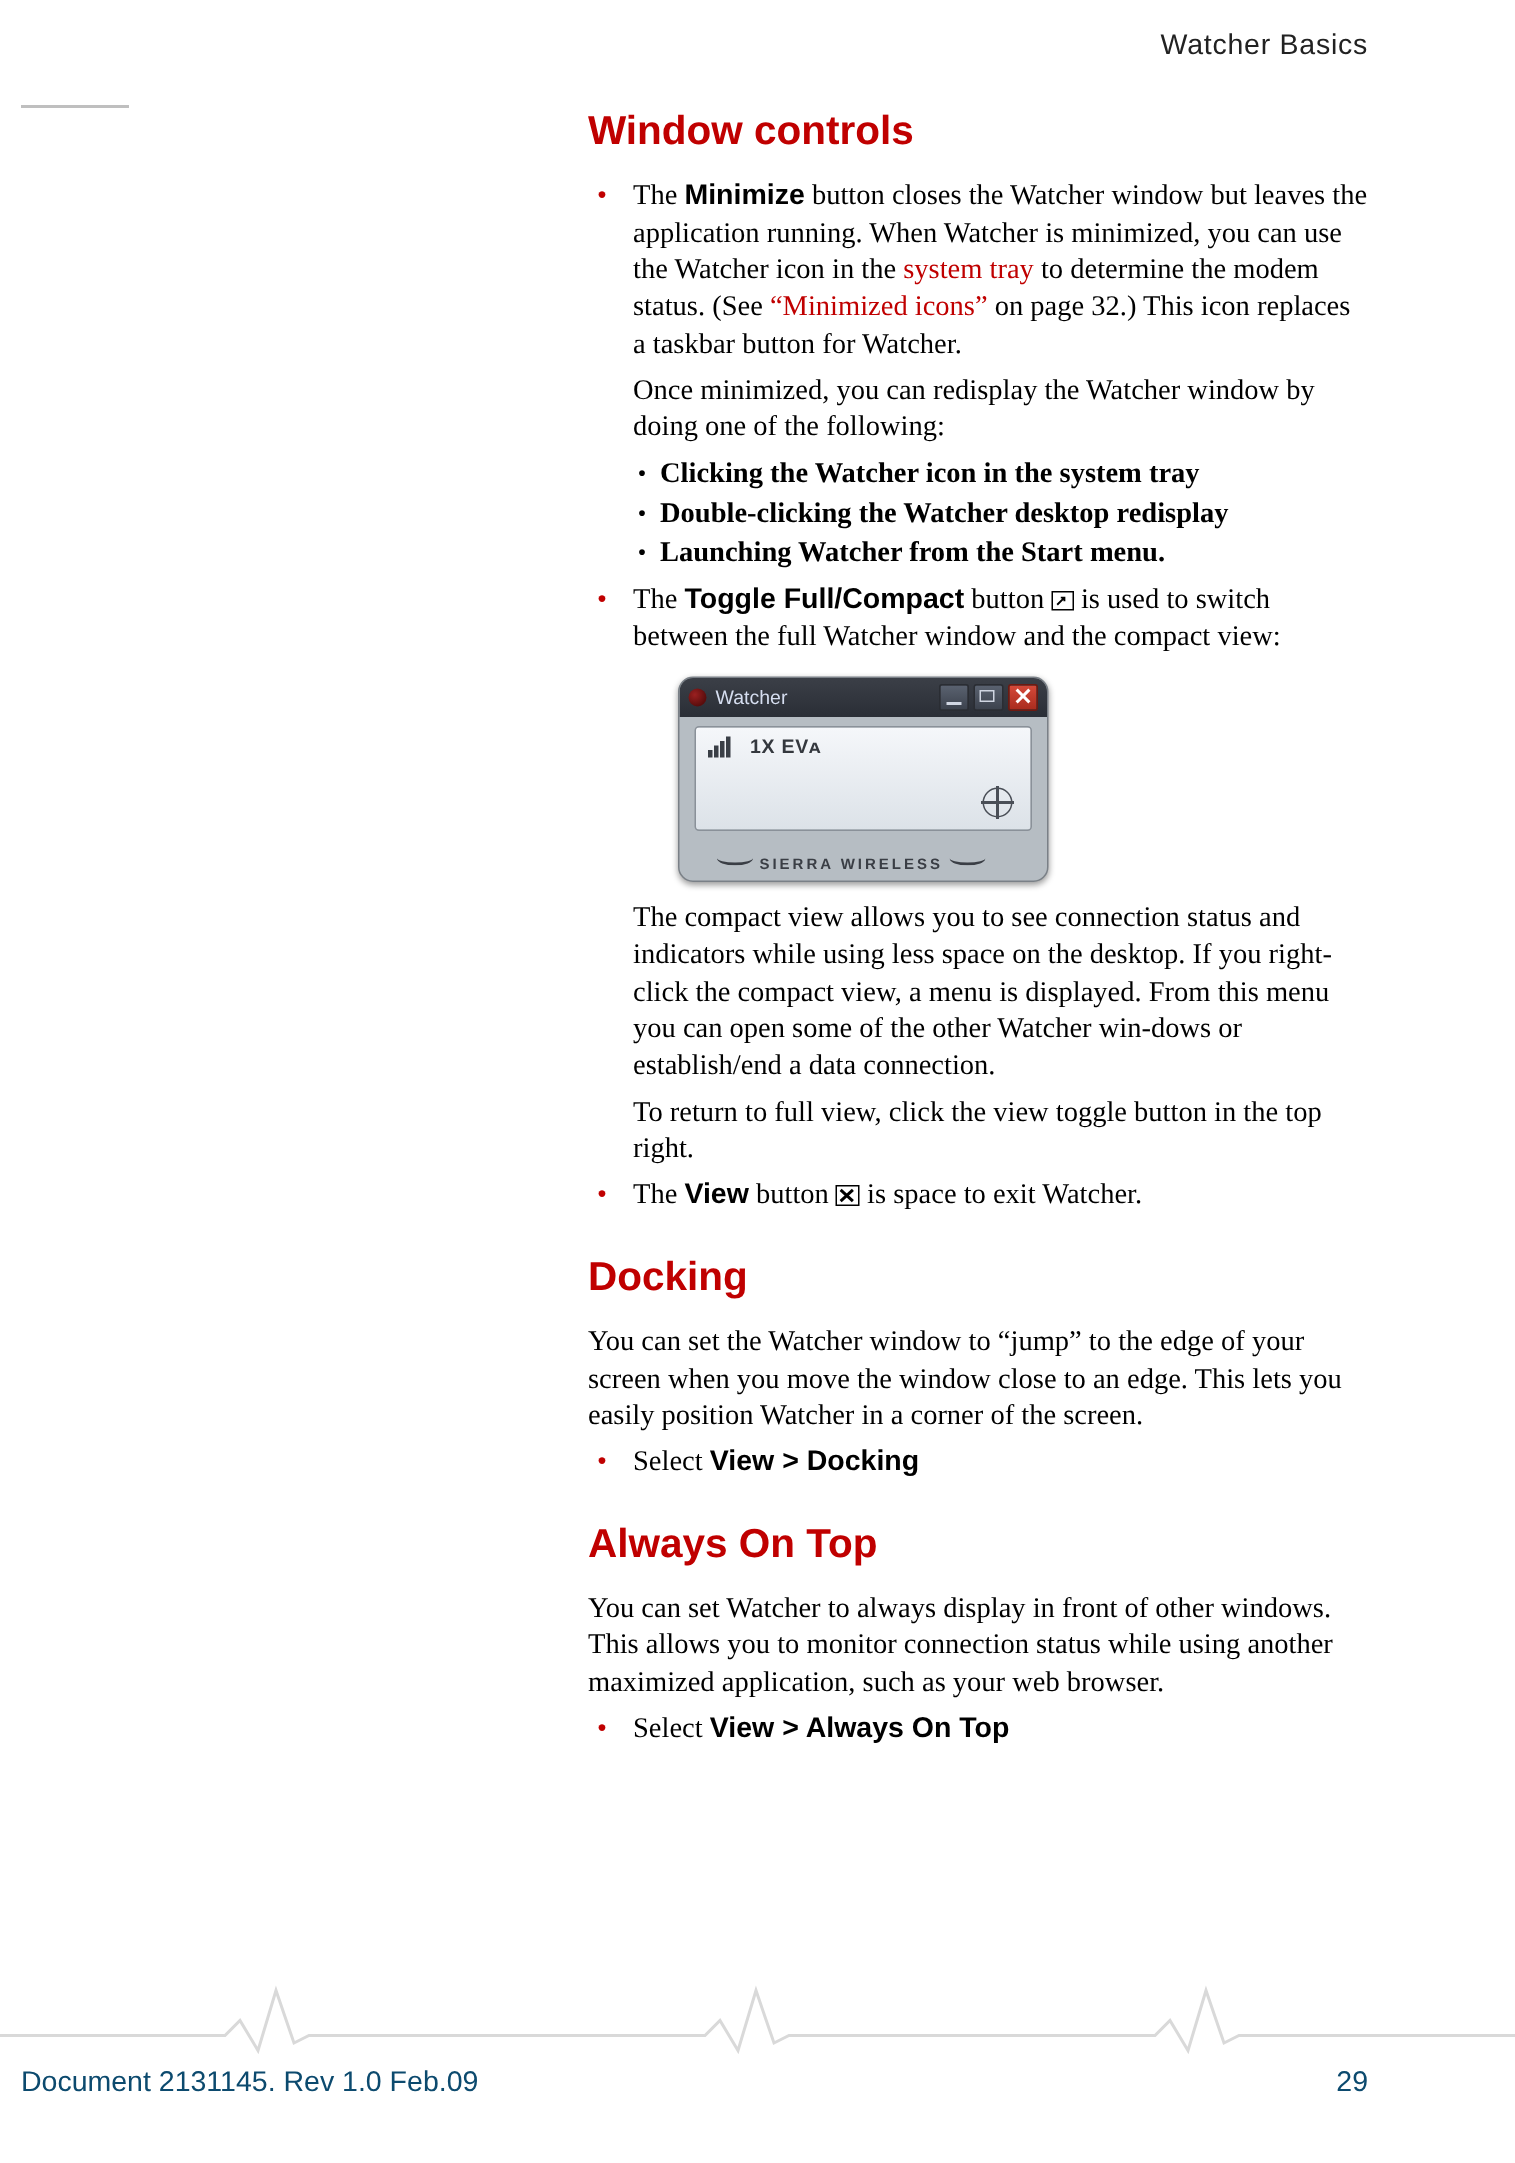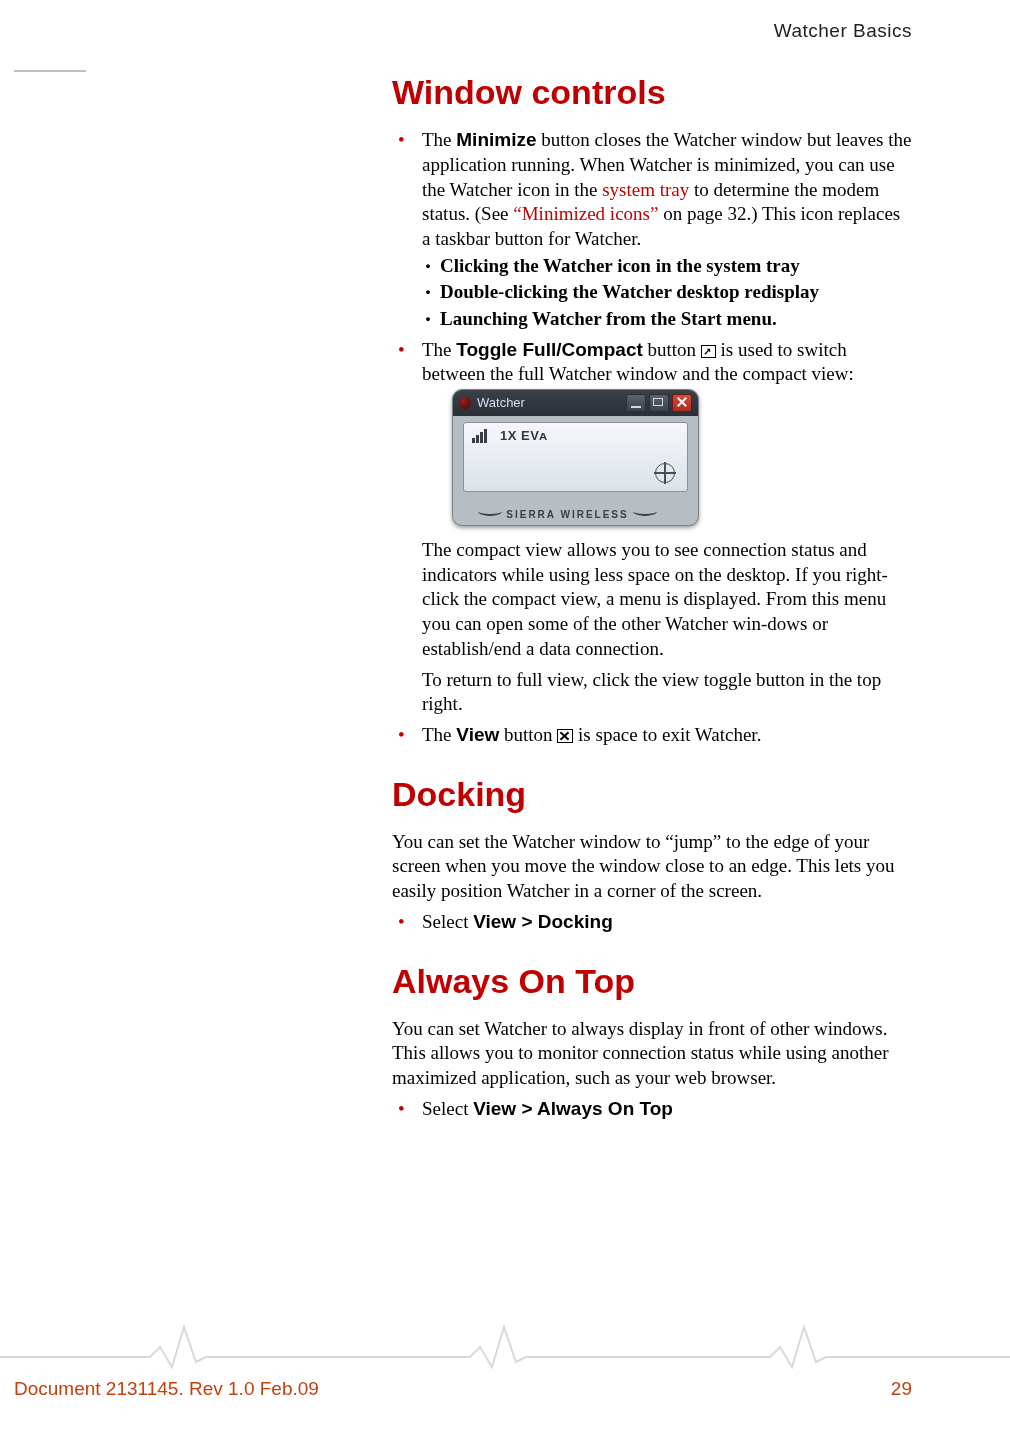--- a/index.html
+++ b/index.html
@@ -41,21 +41,21 @@
     top: 70px;
     left: 392px;
     width: 520px;
     font-size: 19px;
     line-height: 1.30;
   }
   h2.section {
     font-family: Arial, Helvetica, sans-serif;
     font-weight: 700;
     color: #c00000;
-    font-size: 34px;
+    font-size: 27px;
     margin: 0 0 14px 0;
   }
   h2.section.first { margin-top: 0; }
   h2.section.sp { margin-top: 24px; }
   ul.bullets {
     list-style: none;
     padding: 0;
     margin: 0;
   }
   ul.bullets > li {
@@ -135,21 +135,21 @@
     height: 2px;
     background: #000;
   }
   .icon-close::before { transform: rotate(42deg); }
   .icon-close::after  { transform: rotate(-42deg); }
 
   
   .device {
     width: 245px;
     height: 135px;
-    margin: 2px 0 12px 30px;
+    margin: 14px 0 12px 30px;
     position: relative;
     border-radius: 10px;
     background: #b6bdc3;
     box-shadow: 0 2px 4px rgba(0,0,0,0.4);
     border: 1px solid #7a8087;
     overflow: hidden;
   }
   .device .titlebar {
     height: 26px;
     background: linear-gradient(#3b3f47, #2a2e36);
@@ -272,21 +272,21 @@
   .device .brand .swoosh.r { transform: scaleX(-1); margin-left:4px; margin-right:0;}
 
   
   .footer-line {
     position: absolute;
     left: 14px;
     right: 98px;
     bottom: 42px;
     font-family: Arial, Helvetica, sans-serif;
     font-size: 19px;
-    color: #c2410c;
+    color: #0c4a6e;
   }
   .footer-line .pg {
     position: absolute;
     right: 0;
   }
 
   
   .ecg {
     position: absolute;
     left: 0;
@@ -305,20 +305,21 @@
   <div class="top-rule"></div>
 
   <div class="content">
 
     <h2 class="section first">Window controls</h2>
 
     <ul class="bullets">
       <li>
         <span>The </span><span class="bold-sans">Minimize</span><span> button closes the Watcher window but leaves the application running. When Watcher is minimized, you can use the Watcher icon in the </span><span class="link">system tray</span><span> to determine the modem status. (See </span><span class="link">“Minimized icons”</span><span> on page 32.) This icon replaces a taskbar button for Watcher.</span>
 
+        <div class="para">Once minimized, you can redisplay the Watcher window by doing one of the following:</div>
 
         <ul class="sub">
           <li>Clicking the Watcher icon in the system tray</li>
           <li>Double-clicking the Watcher desktop redisplay</li>
           <li>Launching Watcher from the Start menu.</li>
         </ul>
       </li>
 
       <li>
         <span>The </span><span class="bold-sans">Toggle Full/Compact</span><span> button </span><span class="icon-box"><svg class="arrow" viewBox="0 0 10 10">

